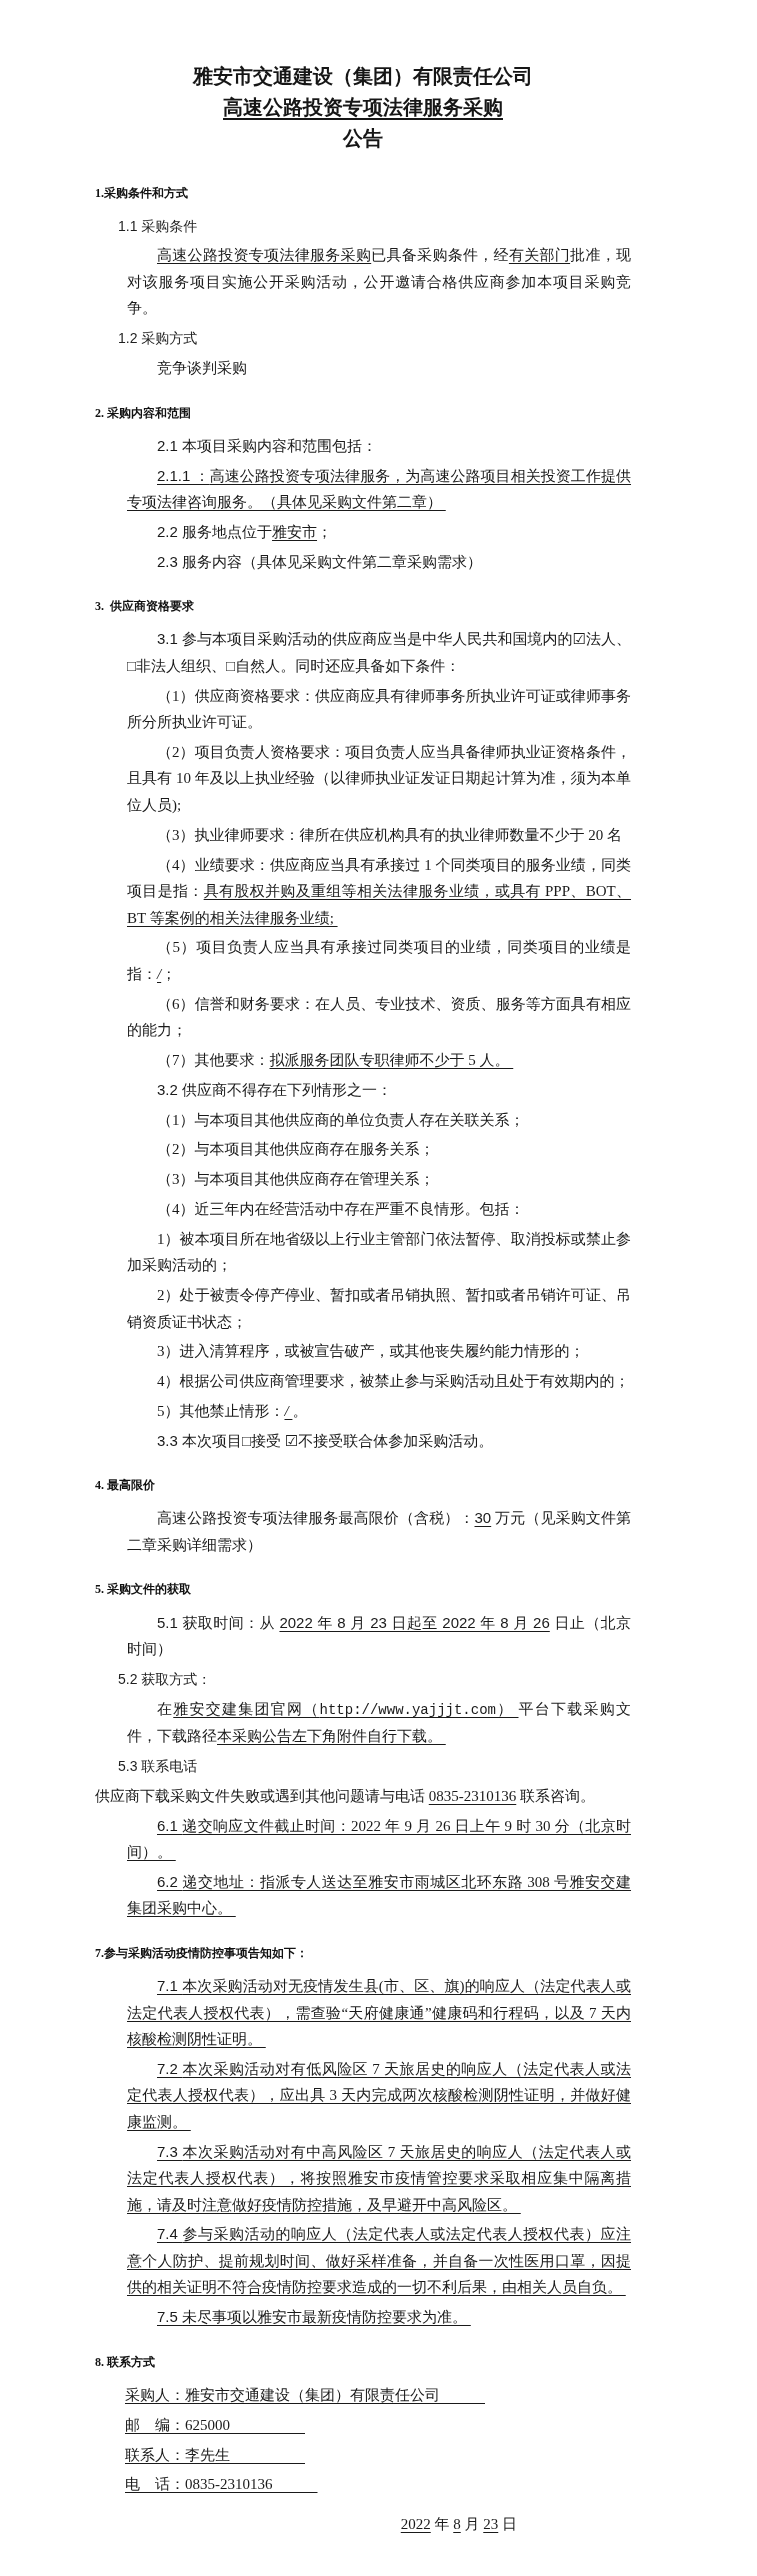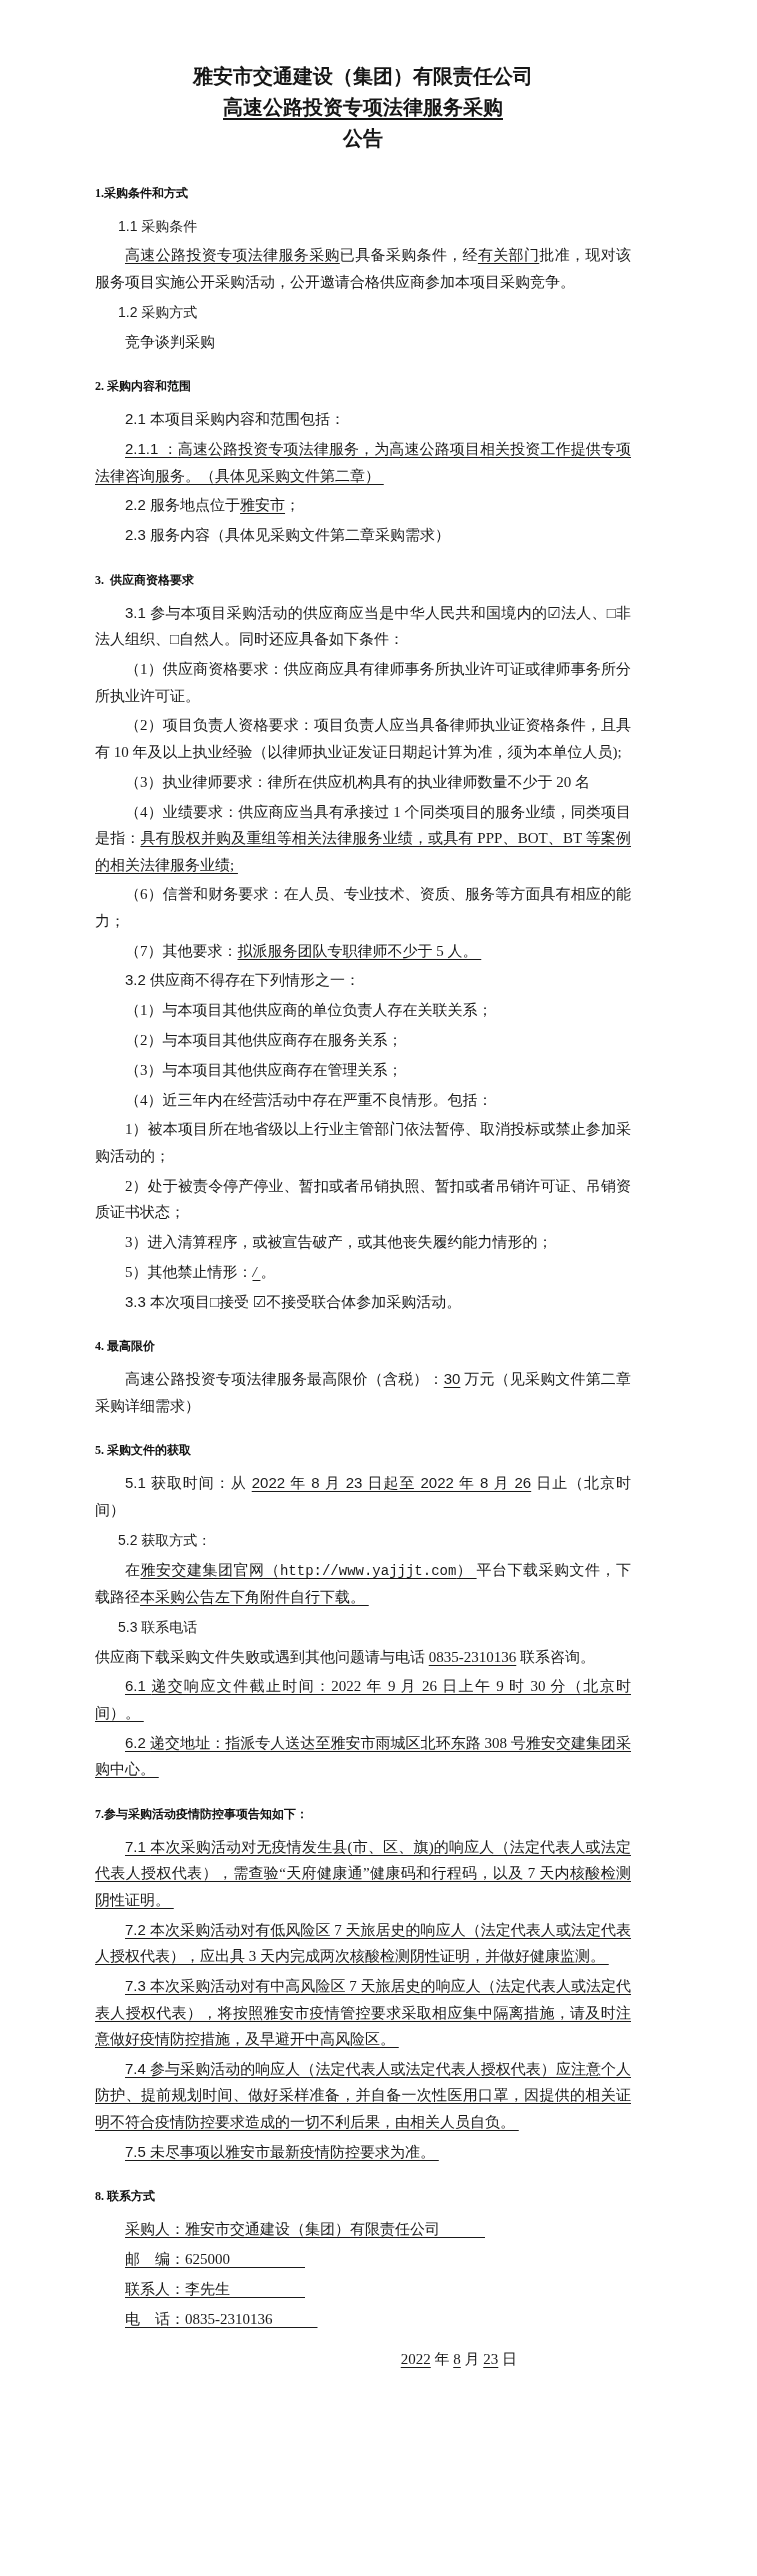--- a/index.html
+++ b/index.html
@@ -50,21 +50,21 @@
     line-height: 26.5px;
     margin: 3.3px 0 3.3px 23px;
     color: #1f1f1f;
   }
   .blk.body {
     font-size: 15px;
     line-height: 26.5px;
     text-align: justify;
     margin: 3.3px 0;
   }
-  .blk.body.indent { text-indent: 2em; }
+  .blk.body.indent { text-indent: 2em; margin-left: 32px; }
   .blk.contact {
     font-size: 15px;
     line-height: 26.5px;
     font-weight: 700;
     margin: 3.3px 0;
     text-indent: 2em;
   }
   .doc-date {
     font-size: 15px;
     line-height: 26.5px;
@@ -99,30 +99,32 @@
       <div class="blk body indent"><span class="seg sans">2.1 </span><span class="seg">本项目采购内容和范围包括：</span></div>
       <div class="blk body indent"><span class="seg u sans">2.1.1 ：</span><span class="seg u">高速公路投资专项法律服务，为高速公路项目相关投资工作提供专项法律咨询服务。（具体见采购文件第二章） </span></div>
       <div class="blk body indent"><span class="seg sans">2.2 </span><span class="seg">服务地点位于</span><span class="seg u">雅安市</span><span class="seg">；</span></div>
       <div class="blk body indent"><span class="seg sans">2.3 </span><span class="seg">服务内容（具体见采购文件第二章采购需求）</span></div>
       <div class="blk h1"><span class="seg">3.  供应商资格要求</span></div>
       <div class="blk body indent"><span class="seg sans">3.1 </span><span class="seg">参与本项目采购活动的供应商应当是中华人民共和国境内的</span><span class="seg">☑</span><span class="seg">法人、</span><span class="seg">□</span><span class="seg">非法人组织、</span><span class="seg">□</span><span class="seg">自然人。同时还应具备如下条件：</span></div>
       <div class="blk body indent"><span class="seg">（1）供应商资格要求：供应商应具有律师事务所执业许可证或律师事务所分所执业许可证。</span></div>
       <div class="blk body indent"><span class="seg">（2）</span><span class="seg b">项目负责人资格要求：</span><span class="seg">项目负责人应当具备律师执业证资格条件，且具有 10 年及以上执业经验（以律师执业证发证日期起计算为准，须为本单位人员);</span></div>
       <div class="blk body indent"><span class="seg">（3）执业律师要求：律所在供应机构具有的执业律师数量不少于 20 名</span></div>
       <div class="blk body indent"><span class="seg">（4）业绩要求：供应商应当具有承接过 1 个同类项目的服务业绩，同类项目是指：</span><span class="seg u">具有股权并购及重组等相关法律服务业绩，或具有 PPP、BOT、BT 等案例的相关法律服务业绩; </span></div>
+      <div class="blk body indent"><span class="seg">（5）项目负责人应当具有承接过同类项目的业绩，同类项目的业绩是指：</span><span class="seg u i">/</span><span class="seg">；</span></div>
       <div class="blk body indent"><span class="seg">（6）</span><span class="seg b">信誉和财务要求：</span><span class="seg">在人员、专业技术、资质、服务等方面具有相应的能力；</span></div>
       <div class="blk body indent"><span class="seg">（7）其他要求：</span><span class="seg u">拟派服务团队专职律师不少于 5 人。 </span></div>
       <div class="blk body indent"><span class="seg sans">3.2 </span><span class="seg">供应商不得存在下列情形之一：</span></div>
       <div class="blk body indent"><span class="seg">（1）与本项目其他供应商的单位负责人存在关联关系；</span></div>
       <div class="blk body indent"><span class="seg">（2）与本项目其他供应商存在服务关系；</span></div>
       <div class="blk body indent"><span class="seg">（3）与本项目其他供应商存在管理关系；</span></div>
       <div class="blk body indent"><span class="seg">（4）近三年内在经营活动中存在严重不良情形。包括：</span></div>
       <div class="blk body indent"><span class="seg">1）被本项目所在地省级以上行业主管部门依法暂停、取消投标或禁止参加采购活动的；</span></div>
       <div class="blk body indent"><span class="seg">2）处于被责令停产停业、暂扣或者吊销执照、暂扣或者吊销许可证、吊销资质证书状态；</span></div>
       <div class="blk body indent"><span class="seg">3）进入清算程序，或被宣告破产，或其他丧失履约能力情形的；</span></div>
+      <div class="blk body indent"><span class="seg">4）根据公司供应商管理要求，被禁止参与采购活动且处于有效期内的；</span></div>
       <div class="blk body indent"><span class="seg">5）其他禁止情形：</span><span class="seg u i">/ </span><span class="seg">。</span></div>
       <div class="blk body indent"><span class="seg sans">3.3 </span><span class="seg">本次项目</span><span class="seg">□</span><span class="seg">接受 </span><span class="seg">☑</span><span class="seg">不接受联合体参加采购活动。</span></div>
       <div class="blk h1"><span class="seg">4. 最高限价</span></div>
       <div class="blk body indent"><span class="seg b">高速公路投资专项法律服务最高限价（含税）：</span><span class="seg b u sans">30</span><span class="seg b"> 万元（见采购文件第二章采购详细需求）</span></div>
       <div class="blk h1"><span class="seg">5. 采购文件的获取</span></div>
       <div class="blk body indent"><span class="seg b sans">5.1 获取时间：从 </span><span class="seg b u sans">2022 年 8 月 23 日起至 2022 年 8 月 26</span><span class="seg b sans"> 日止（北京时间）</span></div>
       <div class="blk sub"><span class="seg">5.2 获取方式：</span></div>
       <div class="blk body indent"><span class="seg b">在</span><span class="seg b u">雅安交建集团官网（</span><span class="seg b u mono">http://www.yajjjt.com</span><span class="seg b u">） </span><span class="seg b">平台下载采购文件，下载路径</span><span class="seg b u">本采购公告左下角附件自行下载。 </span></div>
       <div class="blk sub"><span class="seg">5.3 联系电话</span></div>
       <div class="blk body"><span class="seg">供应商下载采购文件失败或遇到其他问题请与电话 </span><span class="seg u">0835-2310136</span><span class="seg"> 联系咨询。</span></div>

